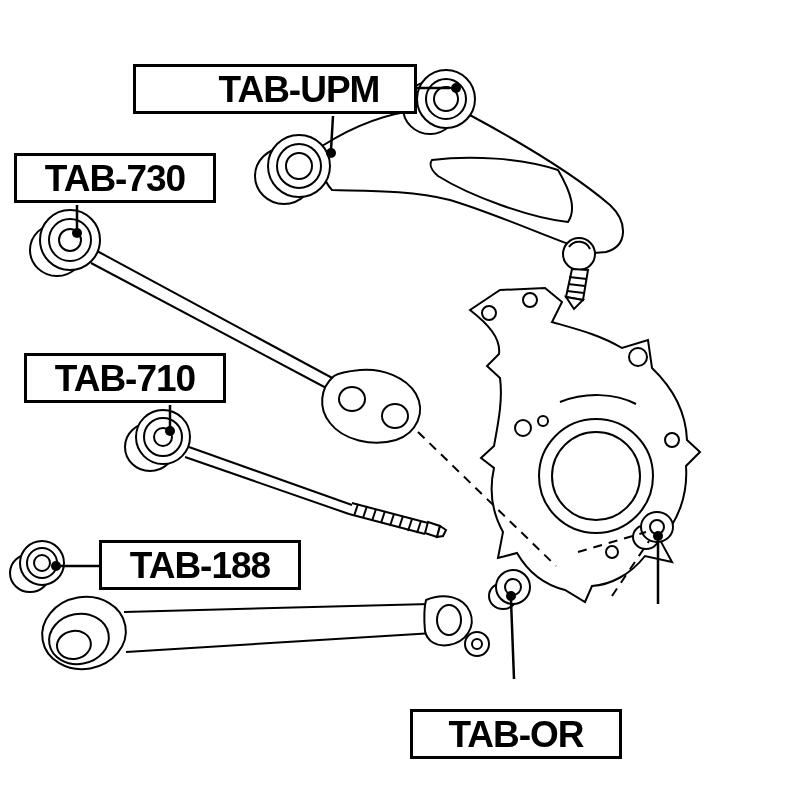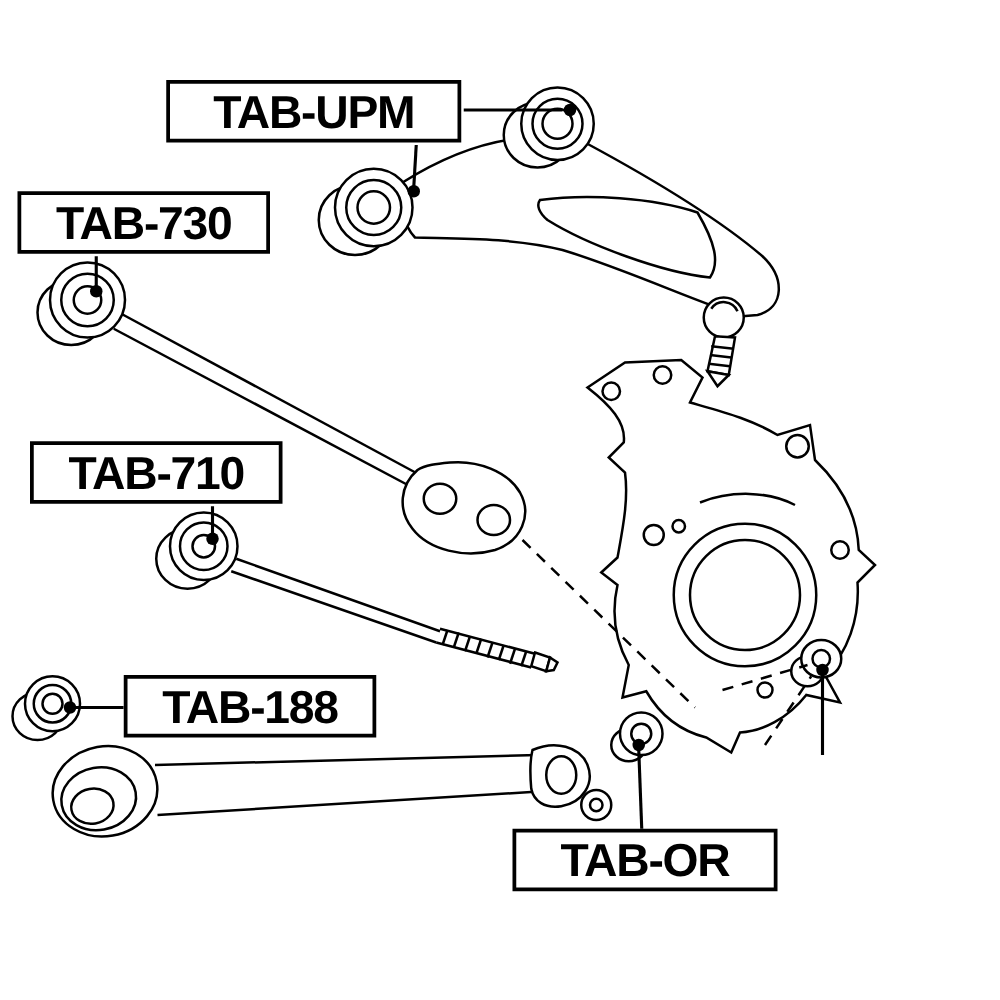--- a/index.html
+++ b/index.html
@@ -7,26 +7,26 @@
     position:relative;width:800px;height:800px;background:#ffffff;
     font-family:"Liberation Sans", sans-serif;overflow:hidden;
   }
   .stage svg{position:absolute;left:0;top:0;}
   .callout{
     position:absolute;display:flex;align-items:center;justify-content:center;
     border:3px solid #000;background:#fff;color:#000;
     font-weight:bold;font-size:37px;line-height:1;white-space:nowrap;
     letter-spacing:-1px;
   }
-  .co-upm {left:133px;top:64px;width:230px;height:44px;}
+  .co-upm {left:133px;top:64px;width:230px;height:44px;padding-left:48px;}
   .co-730 {left:14px;top:153px;width:196px;height:44px;text-align:right;}
   .co-710 {left:24px;top:353px;width:196px;height:44px;text-align:center;}
   .co-221 {left:99px;top:540px;width:196px;height:44px;}
   .co-168z{left:559px;top:604px;width:217px;height:44px;}
-  .co-or  {left:410px;top:663px;width:206px;height:44px;}
+  .co-or  {left:410px;top:709px;width:206px;height:44px;}
 </style>
 </head>
 <body>
 
 <div class="stage">
 
   <svg width="800" height="800" viewBox="0 0 800 800" stroke="#000" fill="none" stroke-width="2">
 
     <g>
 

